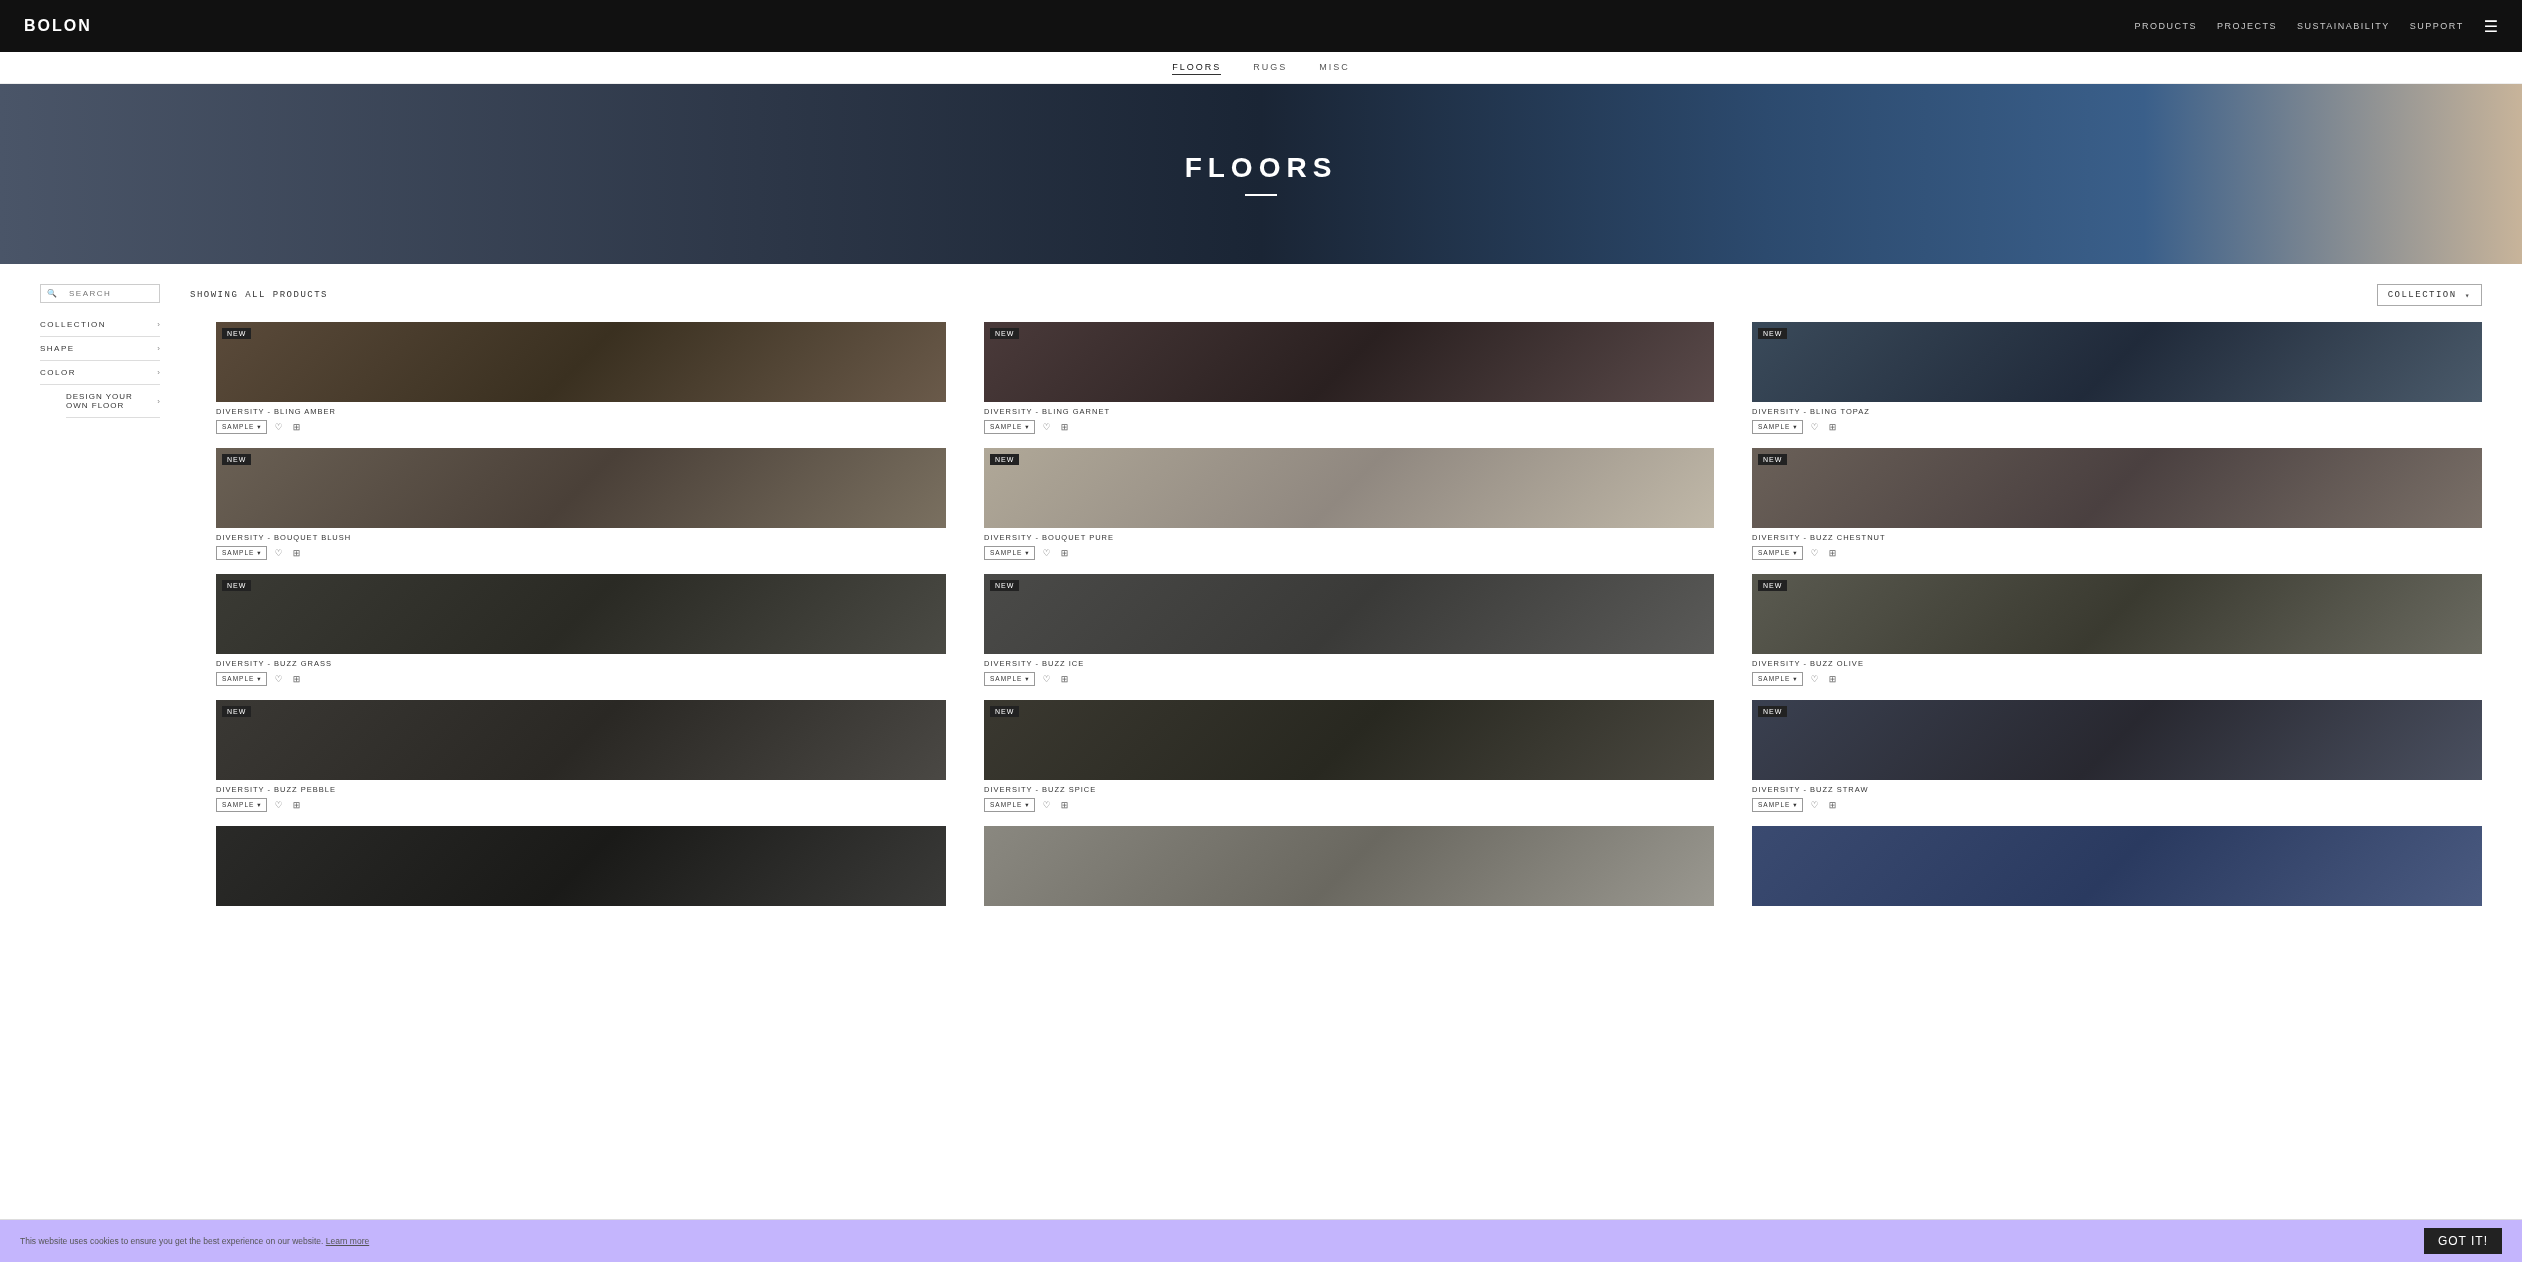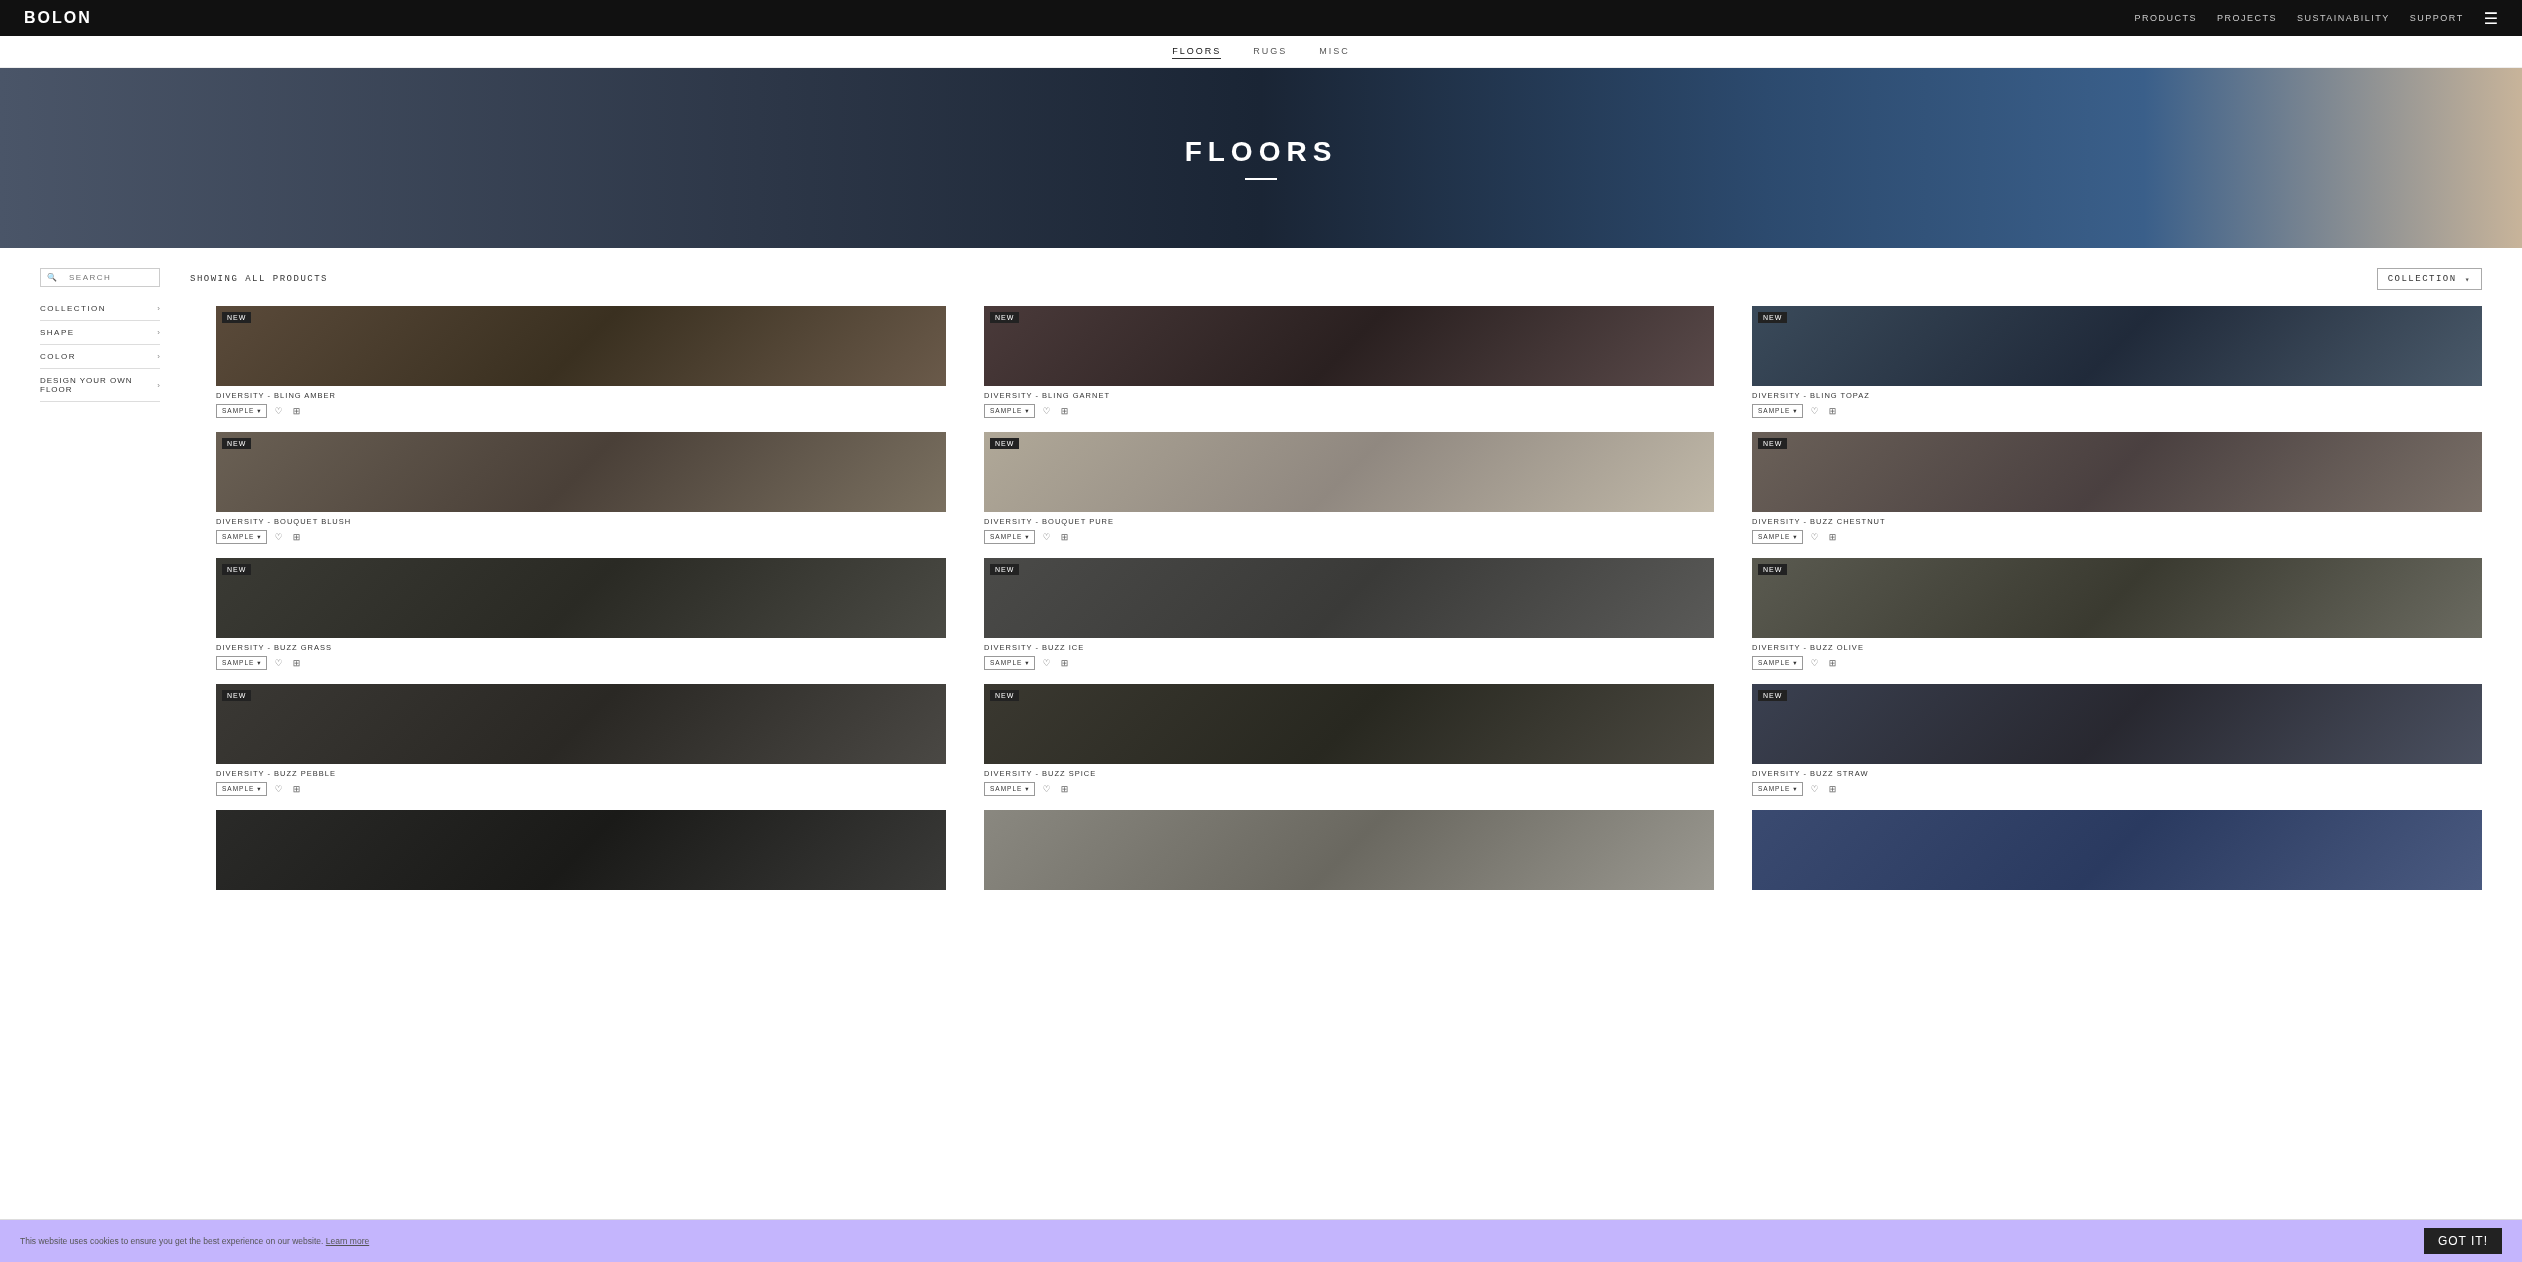--- a/index.html
+++ b/index.html
@@ -1,21 +1,21 @@
 <!DOCTYPE html>
 <html><head>
   <meta charset="utf-8">
   <style>
     * { margin: 0; padding: 0; box-sizing: border-box; }
     body { font-family: Arial, sans-serif; background: #fff; color: #333; font-size: 10px; }
 
     
     .top-nav {
       background: #111;
-      height: 36px;
+      height: 52px;
       display: flex;
       align-items: center;
       justify-content: space-between;
       padding: 0 24px;
       position: sticky;
       top: 0;
       z-index: 100;
     }
     .nav-logo {
       color: #fff;
@@ -140,20 +140,21 @@
       font-size: 8px;
       color: #888;
     }
     .design-floor-item {
       display: flex;
       justify-content: space-between;
       align-items: center;
       padding: 7px 0;
       border-bottom: 1px solid #ddd;
       cursor: pointer;
+      margin-left: 26px;
     }
     .design-floor-label {
       font-size: 8px;
       letter-spacing: 1px;
       text-transform: uppercase;
       color: #333;
     }
 
     
     .products-area {

